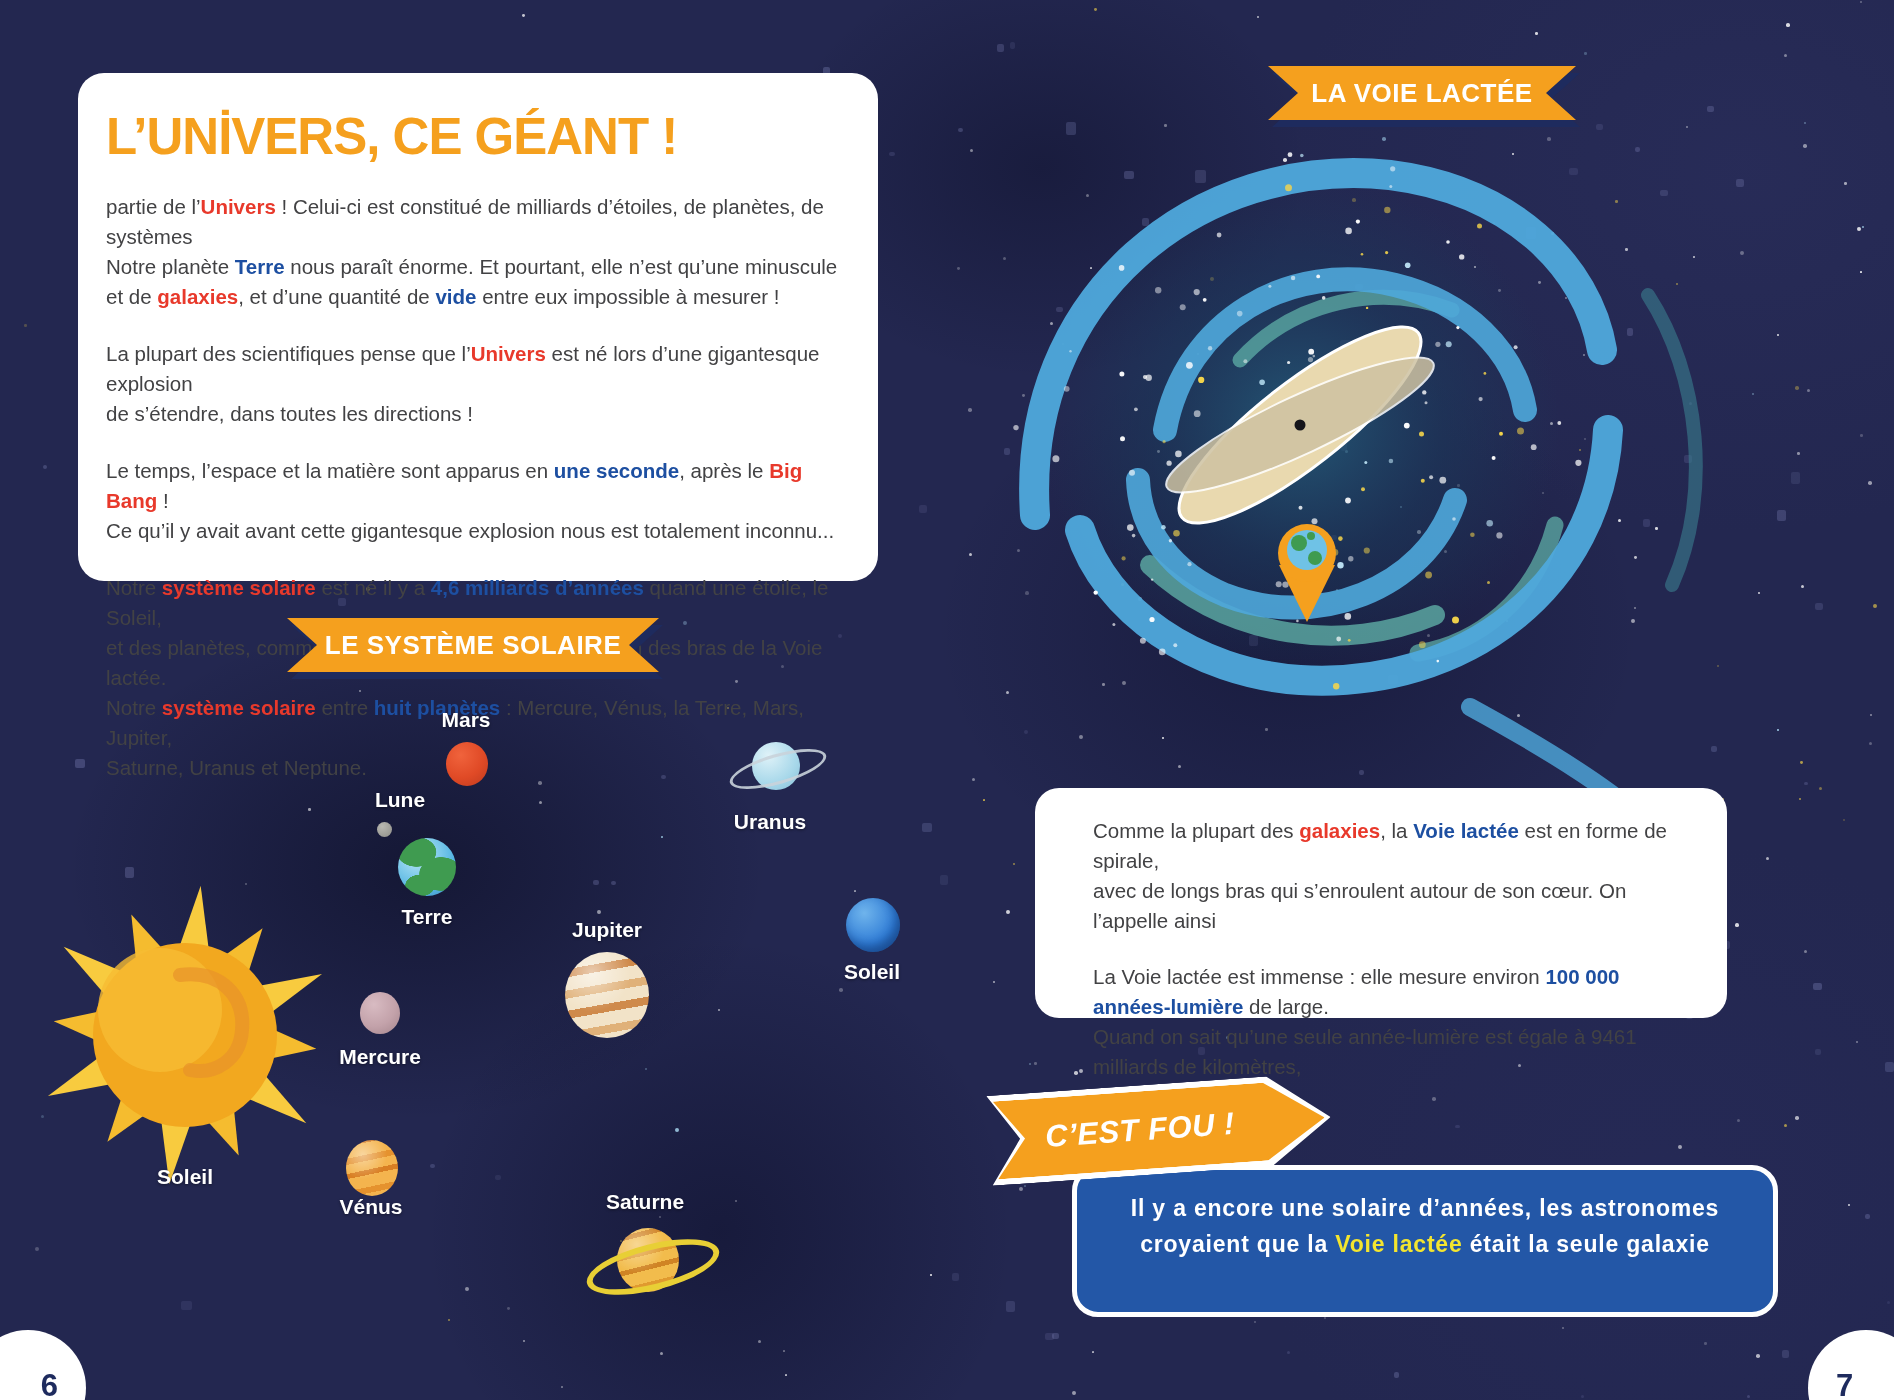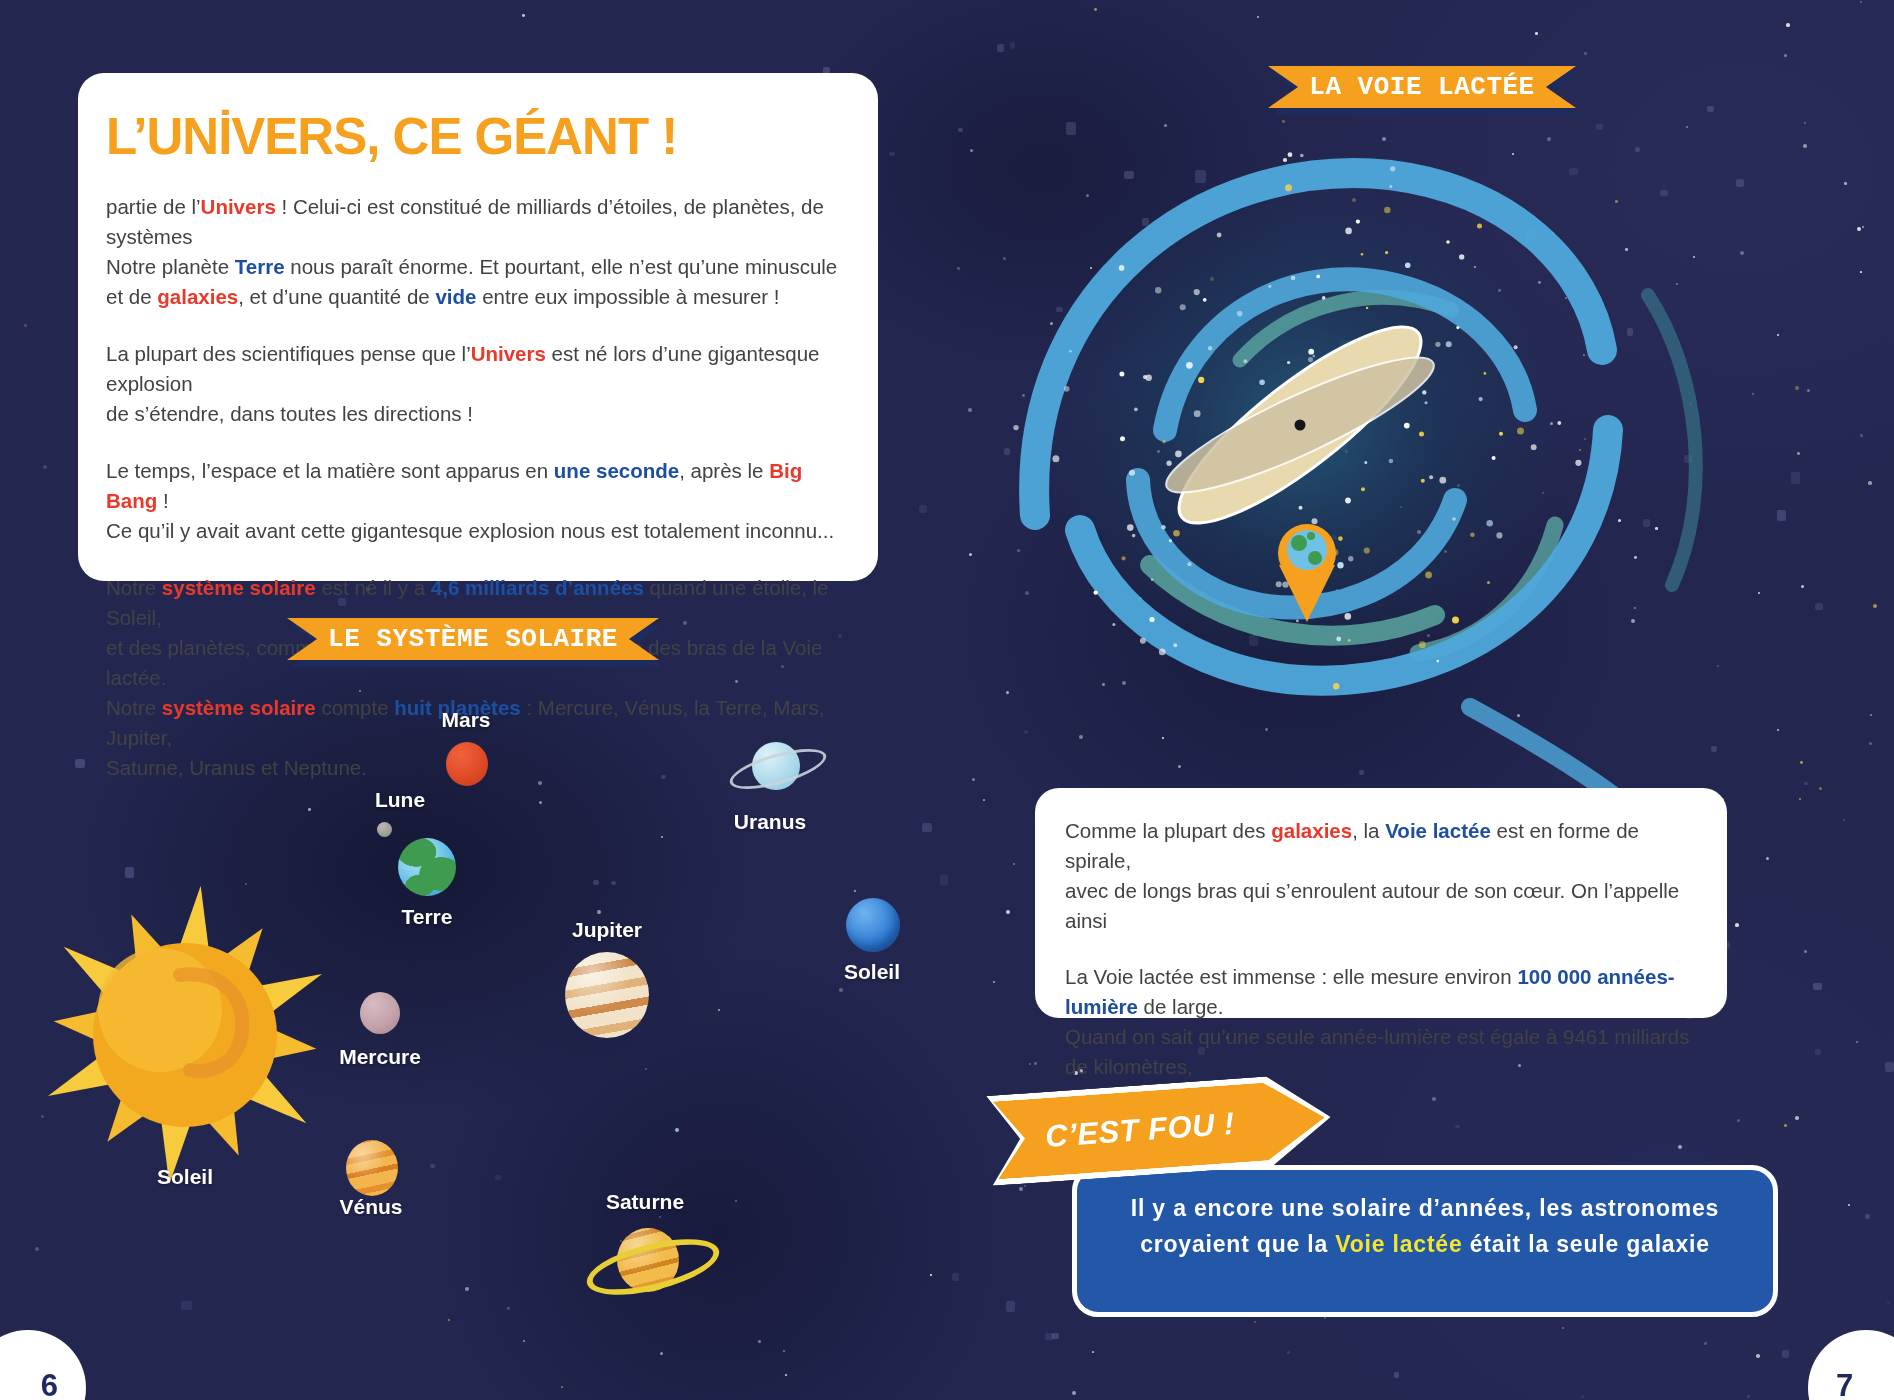--- a/index.html
+++ b/index.html
@@ -18,29 +18,29 @@
   .article-box{left:78px;top:73px;width:800px;height:508px;background:#fff;border-radius:26px;
     padding:34px 28px 0 28px;box-sizing:border-box;}
   .article-title{color:#F5A01E;font-size:51px;font-weight:bold;letter-spacing:-1px;margin:0 0 26px 0;}
   .para{margin-bottom:27px;}
   .tline{font-size:20.5px;line-height:30px;color:#424244;}
   .run-red{color:#E8392B;font-weight:bold;}
   .run-blue{color:#1D4FA1;font-weight:bold;}
   .run-yellow{color:#F4E52F;}
   
   .ribbon-wrap{height:56px;}
-  .ribbon,.ribbon-shadow{position:absolute;left:0;top:0;width:100%;height:42px;
-    clip-path:polygon(0 0,100% 0,calc(100% - 30px) 50%,100% 100%,0 100%,30px 50%);font-family:Liberation Mono, monospace;}
+  .ribbon,.ribbon-shadow{position:absolute;left:0;top:0;width:100%;height:54px;
+    clip-path:polygon(0 0,100% 0,calc(100% - 30px) 50%,100% 100%,0 100%,30px 50%);}
   .ribbon-shadow{background:#1E2B5E;transform:translate(4px,7px);}
   .ribbon{background:#F5A01E;display:flex;align-items:center;justify-content:center;
     color:#fff;font-weight:bold;font-size:26px;letter-spacing:.5px;}
   
   .info-box{left:1035px;top:788px;width:692px;height:230px;background:#fff;border-radius:24px;
     padding:28px 30px 0 30px;box-sizing:border-box;}
-  .info-box .para{margin-bottom:26px;}
+  .info-box .para{margin-bottom:26px;margin-left:28px;}
   .info-box .tline{font-size:20.5px;line-height:30px;}
   
   .fact-box{left:1072px;top:1165px;width:706px;height:152px;background:#2357A7;
     border:5px solid #fff;border-radius:26px;box-sizing:border-box;
     display:flex;flex-direction:column;justify-content:flex-start;align-items:center;
     padding-top:20px;}
   .fact-box .tline{color:#fff;font-weight:bold;font-size:23px;line-height:36px;
     letter-spacing:.8px;text-align:center;}
   .fact-banner-wrap{left:995px;top:1090px;width:330px;height:78px;transform:rotate(-4deg);z-index:5;}
   .fact-arrow-outer,.fact-arrow-inner{position:absolute;
@@ -414,21 +414,21 @@
           <div class="tline"><span>La plupart des scientifiques pense que l’</span><span class="run-red">Univers</span><span> est né lors d’une gigantesque explosion</span></div>
           <div class="tline"><span>de s’étendre, dans toutes les directions !</span></div>
         </div>
         <div class="para">
           <div class="tline"><span>Le temps, l’espace et la matière sont apparus en </span><span class="run-blue">une seconde</span><span>, après le </span><span class="run-red">Big Bang</span><span> !</span></div>
           <div class="tline"><span>Ce qu’il y avait avant cette gigantesque explosion nous est totalement inconnu...</span></div>
         </div>
         <div class="para">
           <div class="tline"><span>Notre </span><span class="run-red">système solaire</span><span> est né il y a </span><span class="run-blue">4,6 milliards d’années</span><span> quand une étoile, le Soleil,</span></div>
           <div class="tline"><span>et des planètes, comme la Terre, se sont formées dans l’un des bras de la Voie lactée.</span></div>
-          <div class="tline"><span>Notre </span><span class="run-red">système solaire</span><span> compte </span><span class="run-blue">huit planètes</span><span> : Mercure, Vénus, la Terre, Mars, Jupiter,</span></div>
+          <div class="tline"><span>Notre </span><span class="run-red">système solaire</span><span> entre </span><span class="run-blue">huit planètes</span><span> : Mercure, Vénus, la Terre, Mars, Jupiter,</span></div>
           <div class="tline"><span>Saturne, Uranus et Neptune.</span></div>
         </div>
       </div>
   </div>
 
   <div class="abs ribbon-wrap" style="left:287px;top:618px;width:372px;">
     <div class="ribbon-shadow"></div>
     <div class="ribbon">LE SYSTÈME SOLAIRE</div>
   </div>
 

